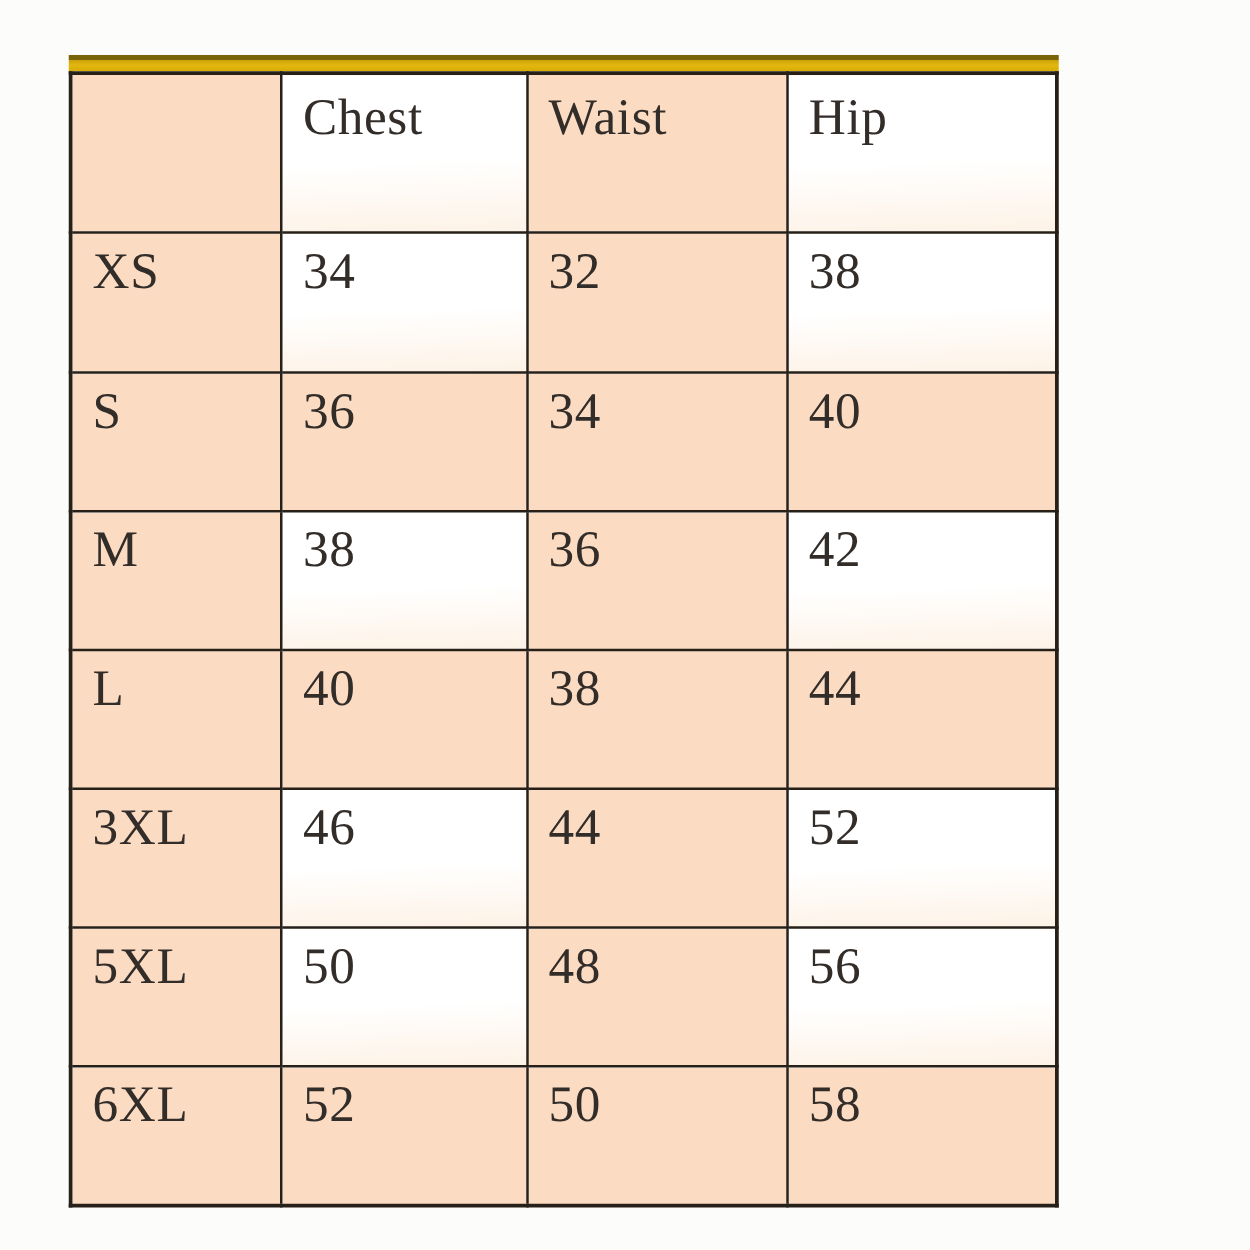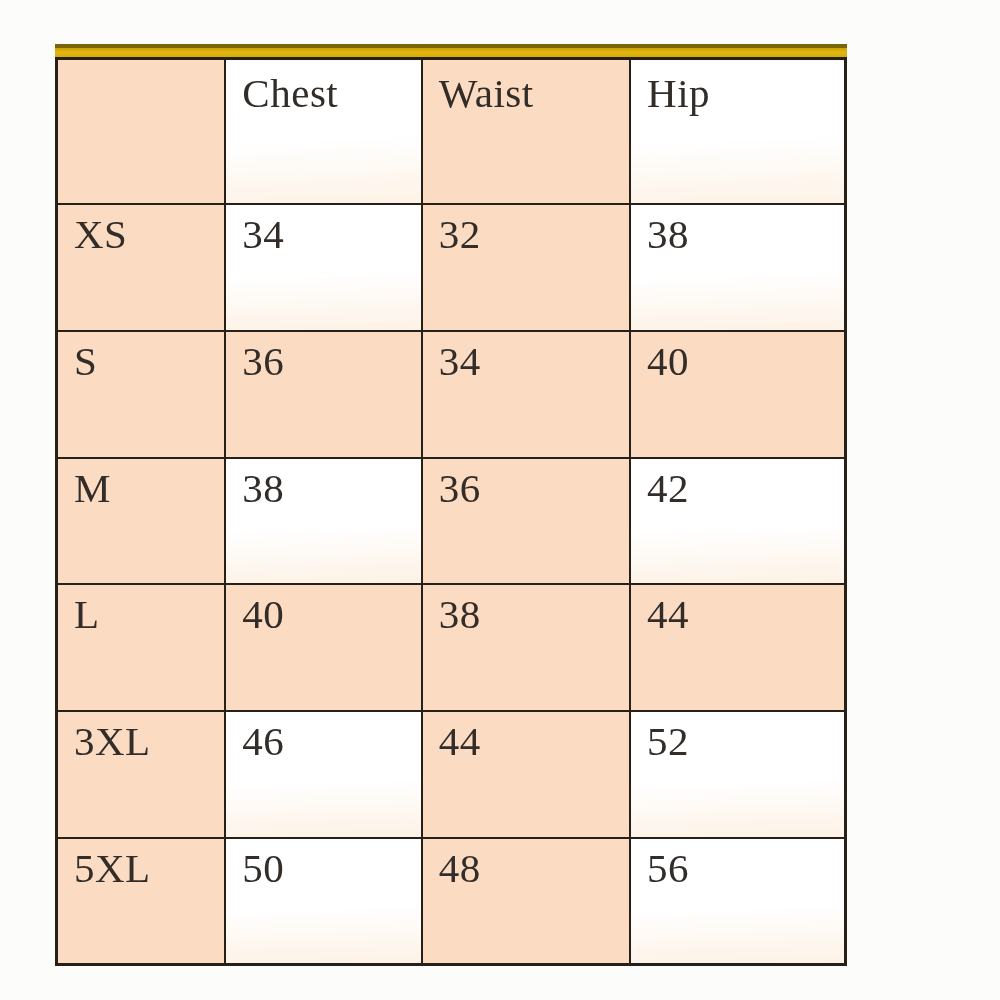--- a/index.html
+++ b/index.html
@@ -110,15 +110,21 @@
         <td class="c1">46</td>
         <td class="c2">44</td>
         <td class="c3">52</td>
       </tr>
       <tr class="dr lt">
         <td class="c0">5XL</td>
         <td class="c1">50</td>
         <td class="c2">48</td>
         <td class="c3">56</td>
       </tr>
+      <tr class="dr">
+        <td class="c0">6XL</td>
+        <td class="c1">52</td>
+        <td class="c2">50</td>
+        <td class="c3">58</td>
+      </tr>
     </tbody>
   </table>
 </div>
 
 </body></html>

